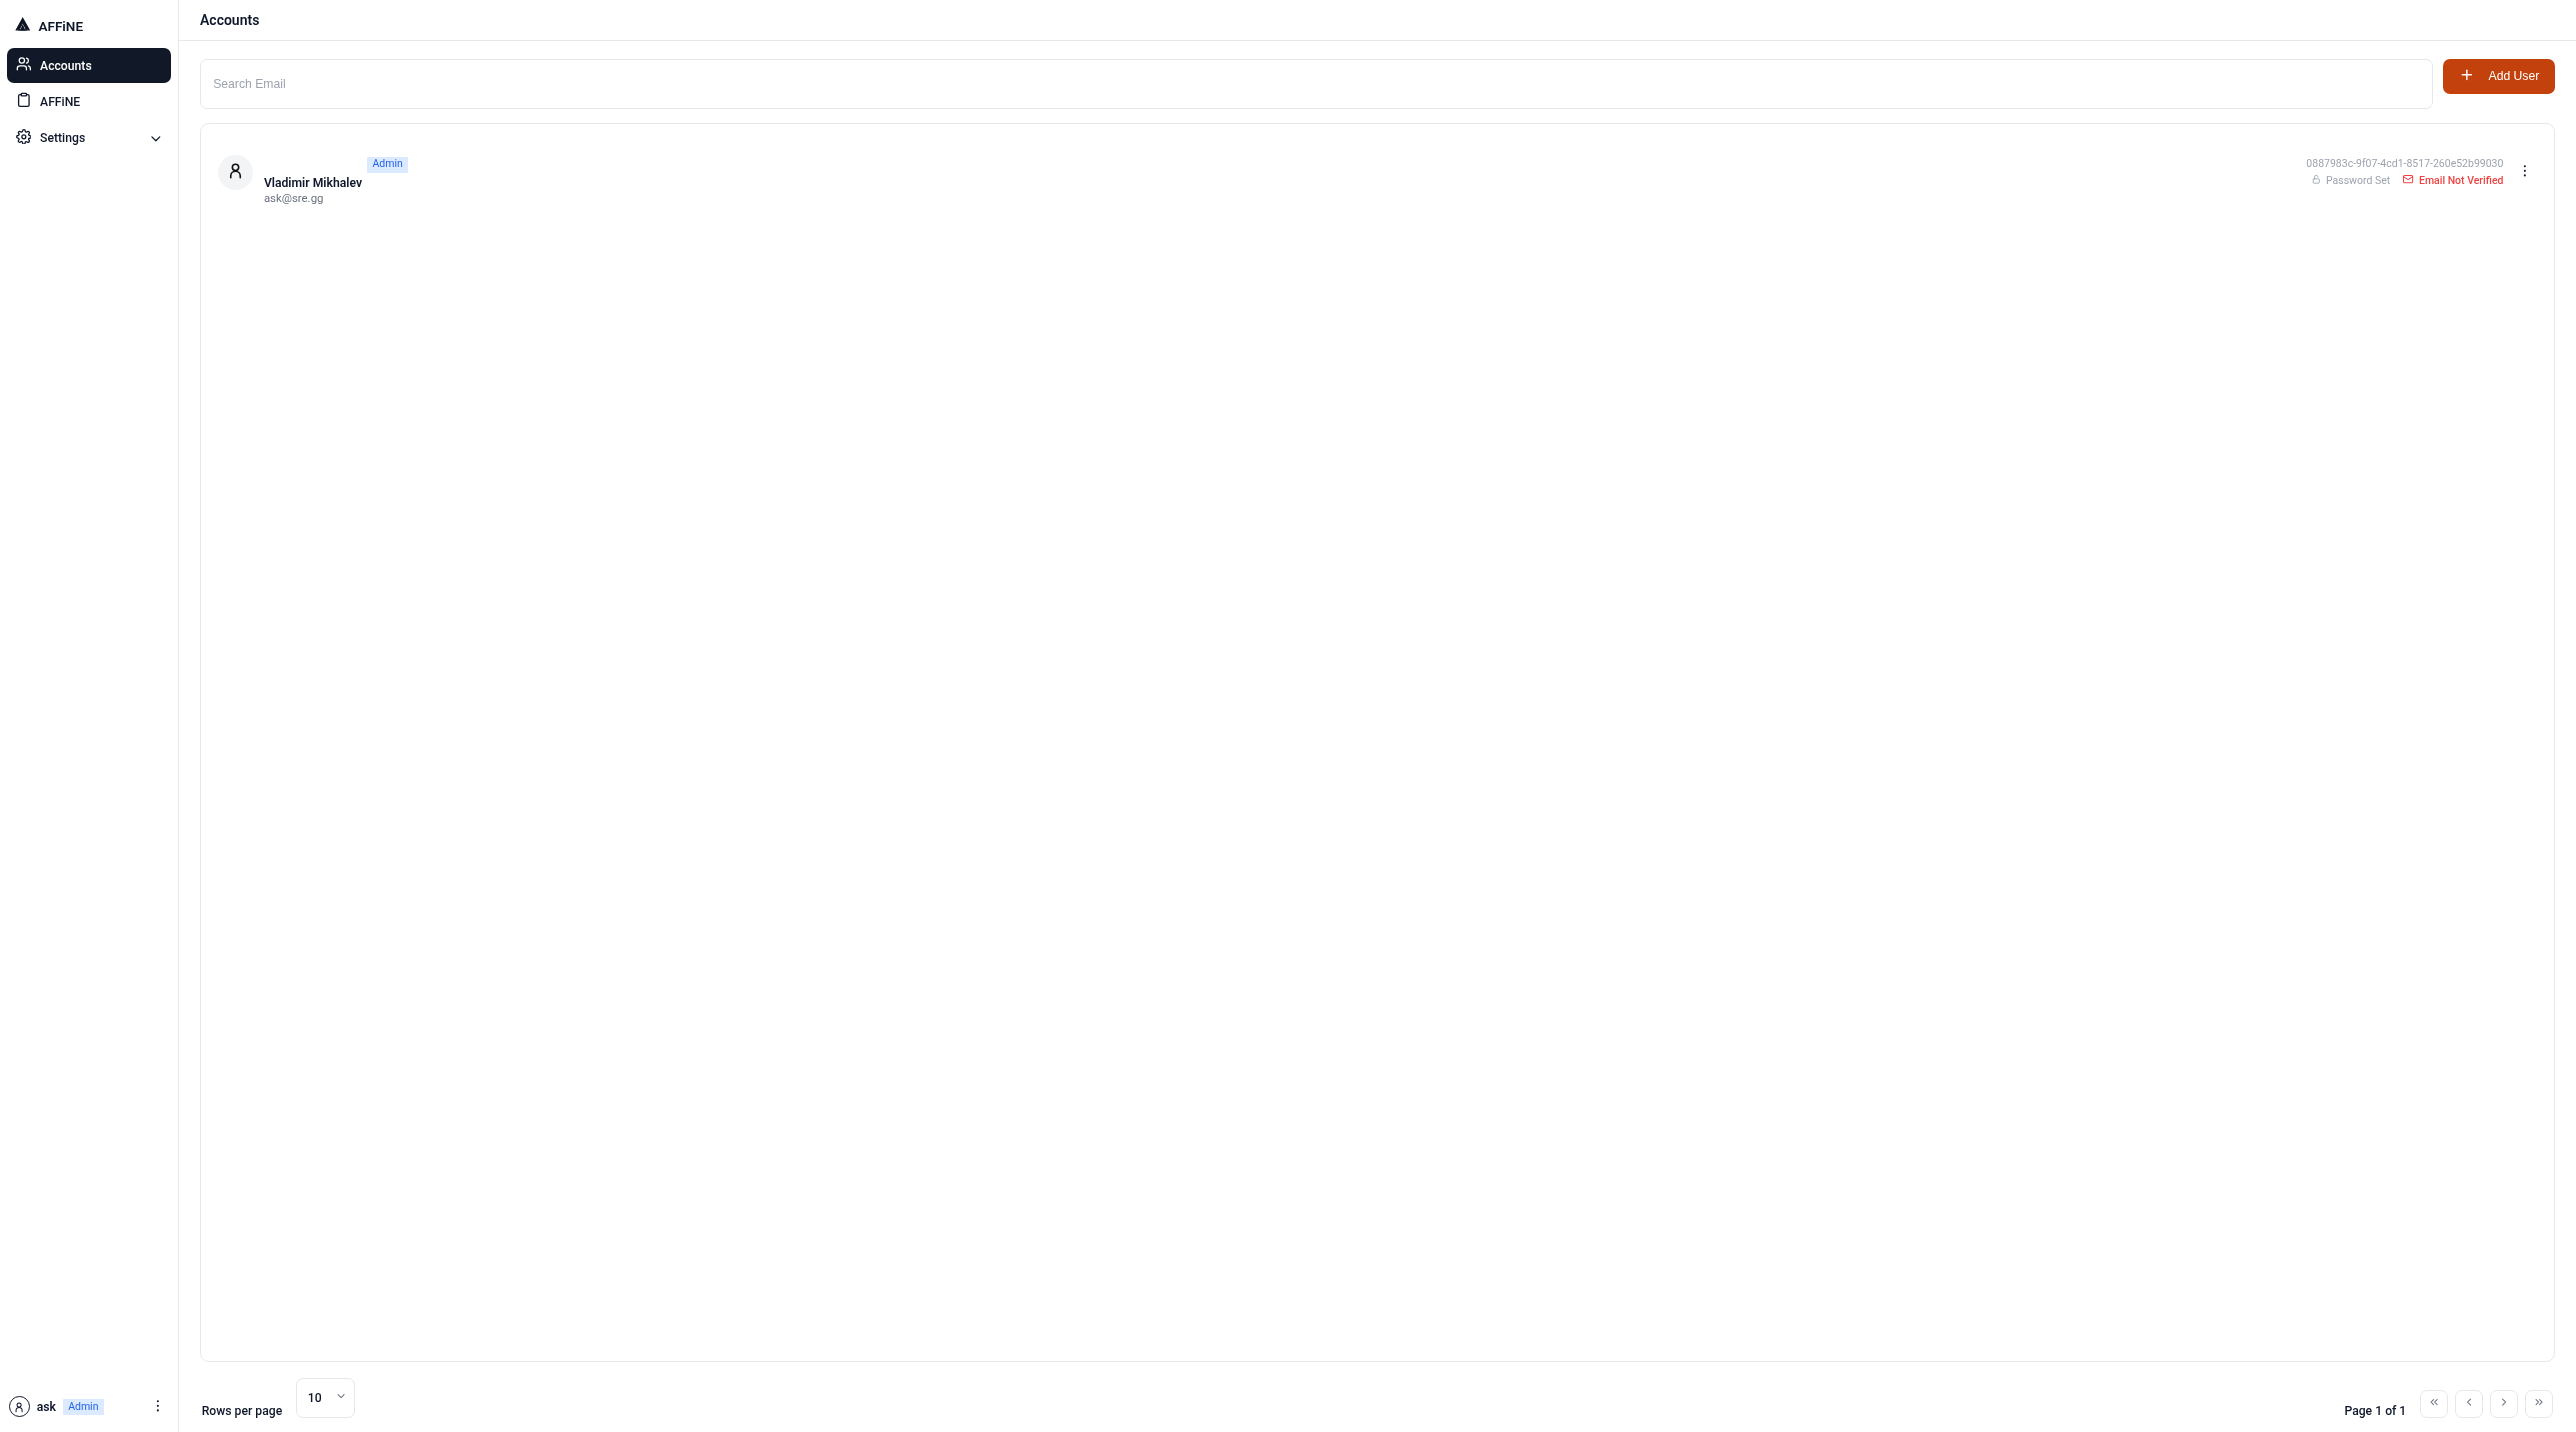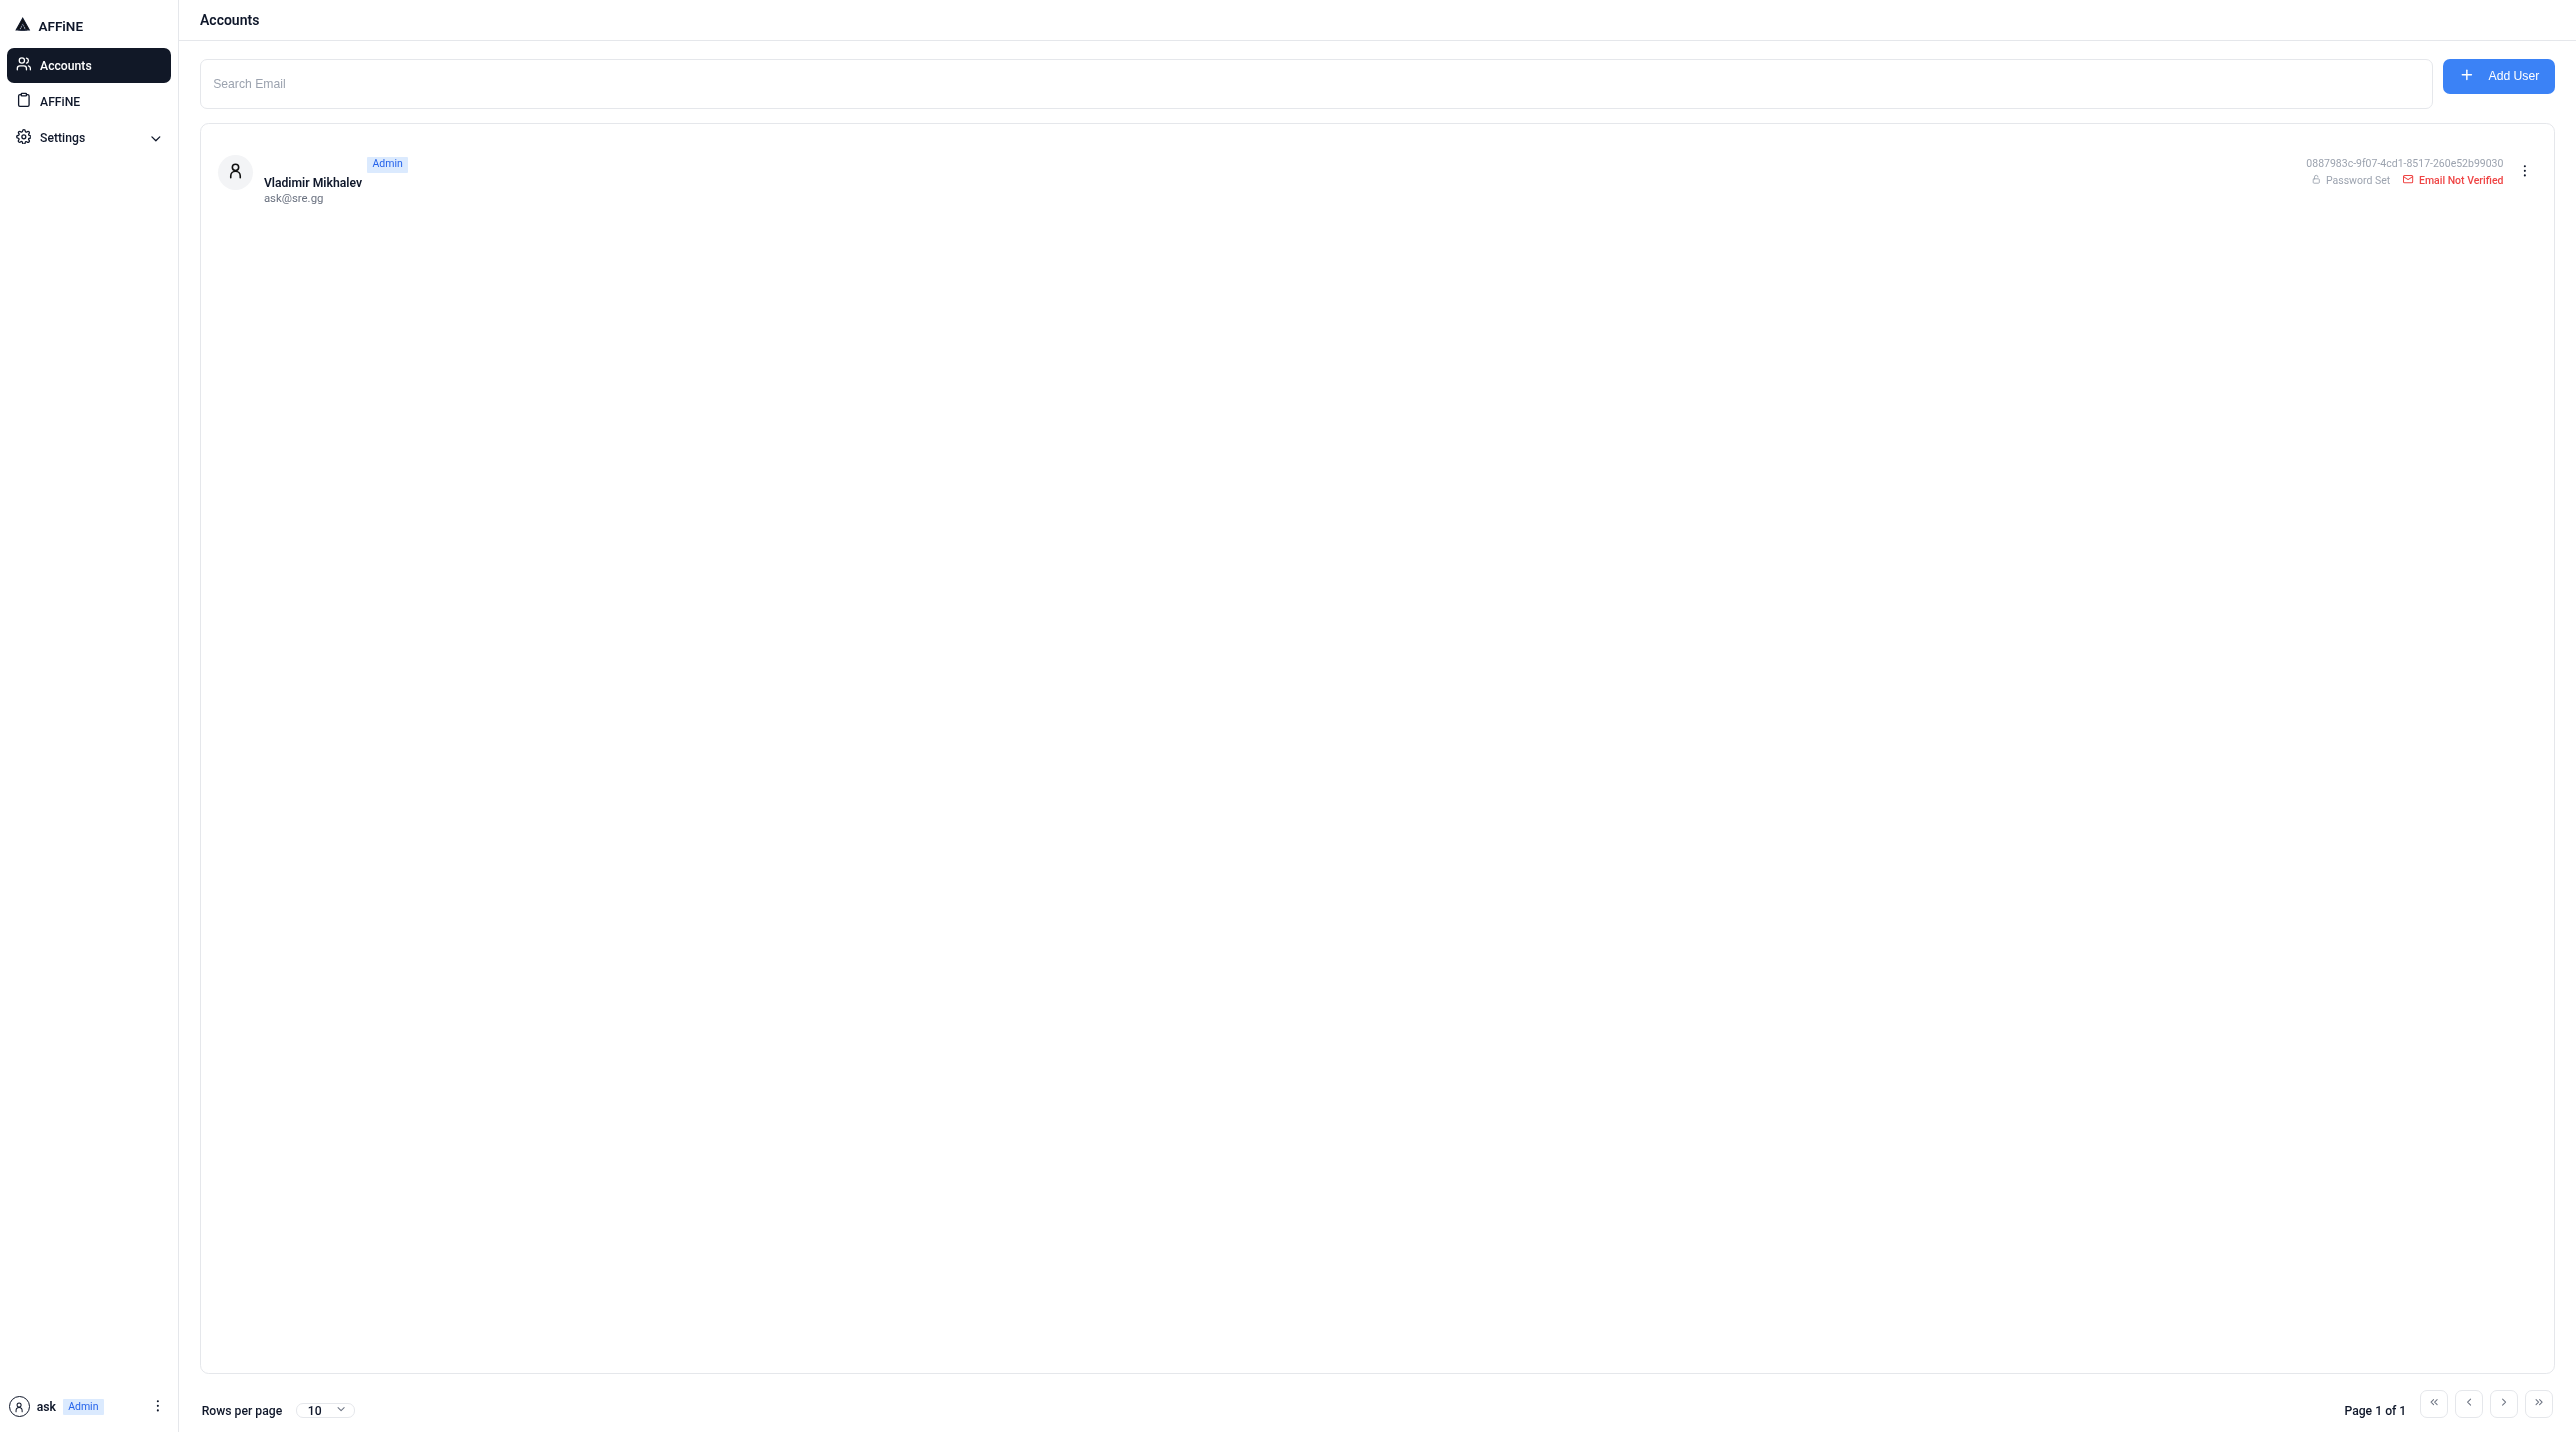--- a/index.html
+++ b/index.html
@@ -115,21 +115,21 @@
     border: 0.9px solid #e5e7eb;
     border-radius: 7px;
     padding: 0 12.2px;
     font-size: 12.2px;
     color: #0f172a;
     outline: none;
   }
   .search-input::placeholder { color: #9ca3af; }
   .add-btn {
     height: 35px;
-    background: #3b82f6;
+    background: #c2410c;
     color: #fff;
     border: none;
     border-radius: 7px;
     padding: 0 15.7px;
     display: flex;
     align-items: center;
     gap: 14px;
     font-size: 12.2px;
     font-weight: 500;
     cursor: pointer;
@@ -192,21 +192,21 @@
   
   .pagination {
     display: flex;
     align-items: flex-end;
     padding: 15.7px 1.7px 0;
     gap: 14px;
     font-weight: 500;
   }
   .rpp-label { font-size: 12.2px; }
   .select {
-    height: 15px;
+    height: 40px;
     min-width: 59px;
     border: 0.9px solid #e5e7eb;
     border-radius: 7px;
     padding: 0 7px 0 10.5px;
     display: flex;
     align-items: center;
     justify-content: space-between;
     cursor: pointer;
     gap: 1px;
     font-weight: 500;

